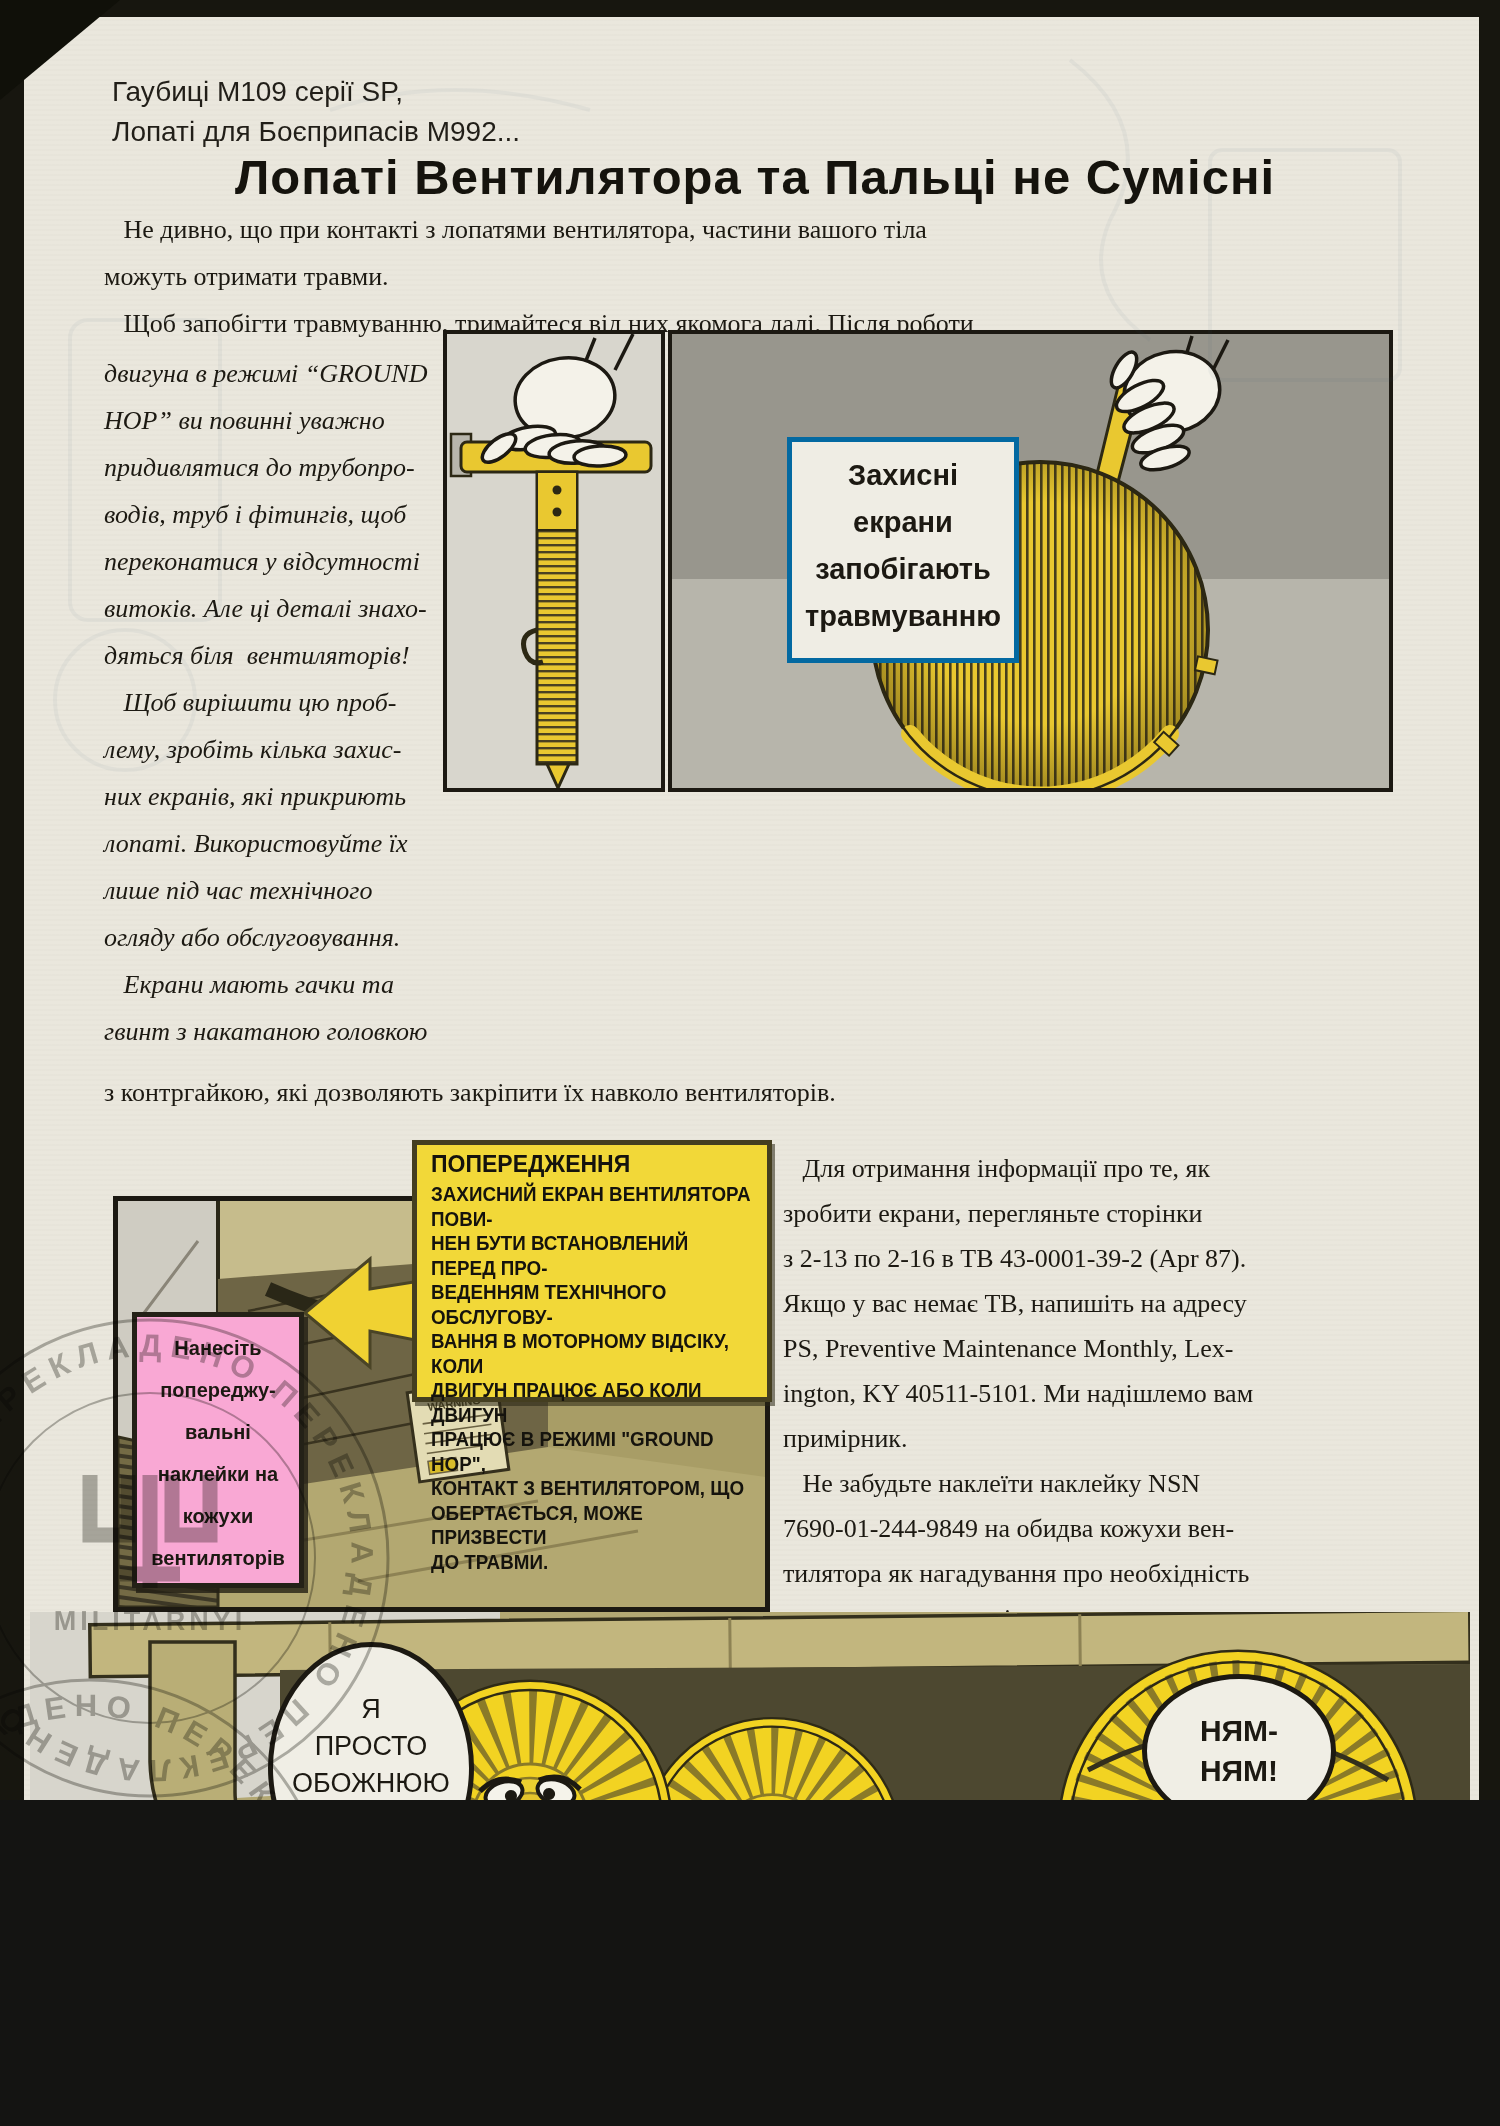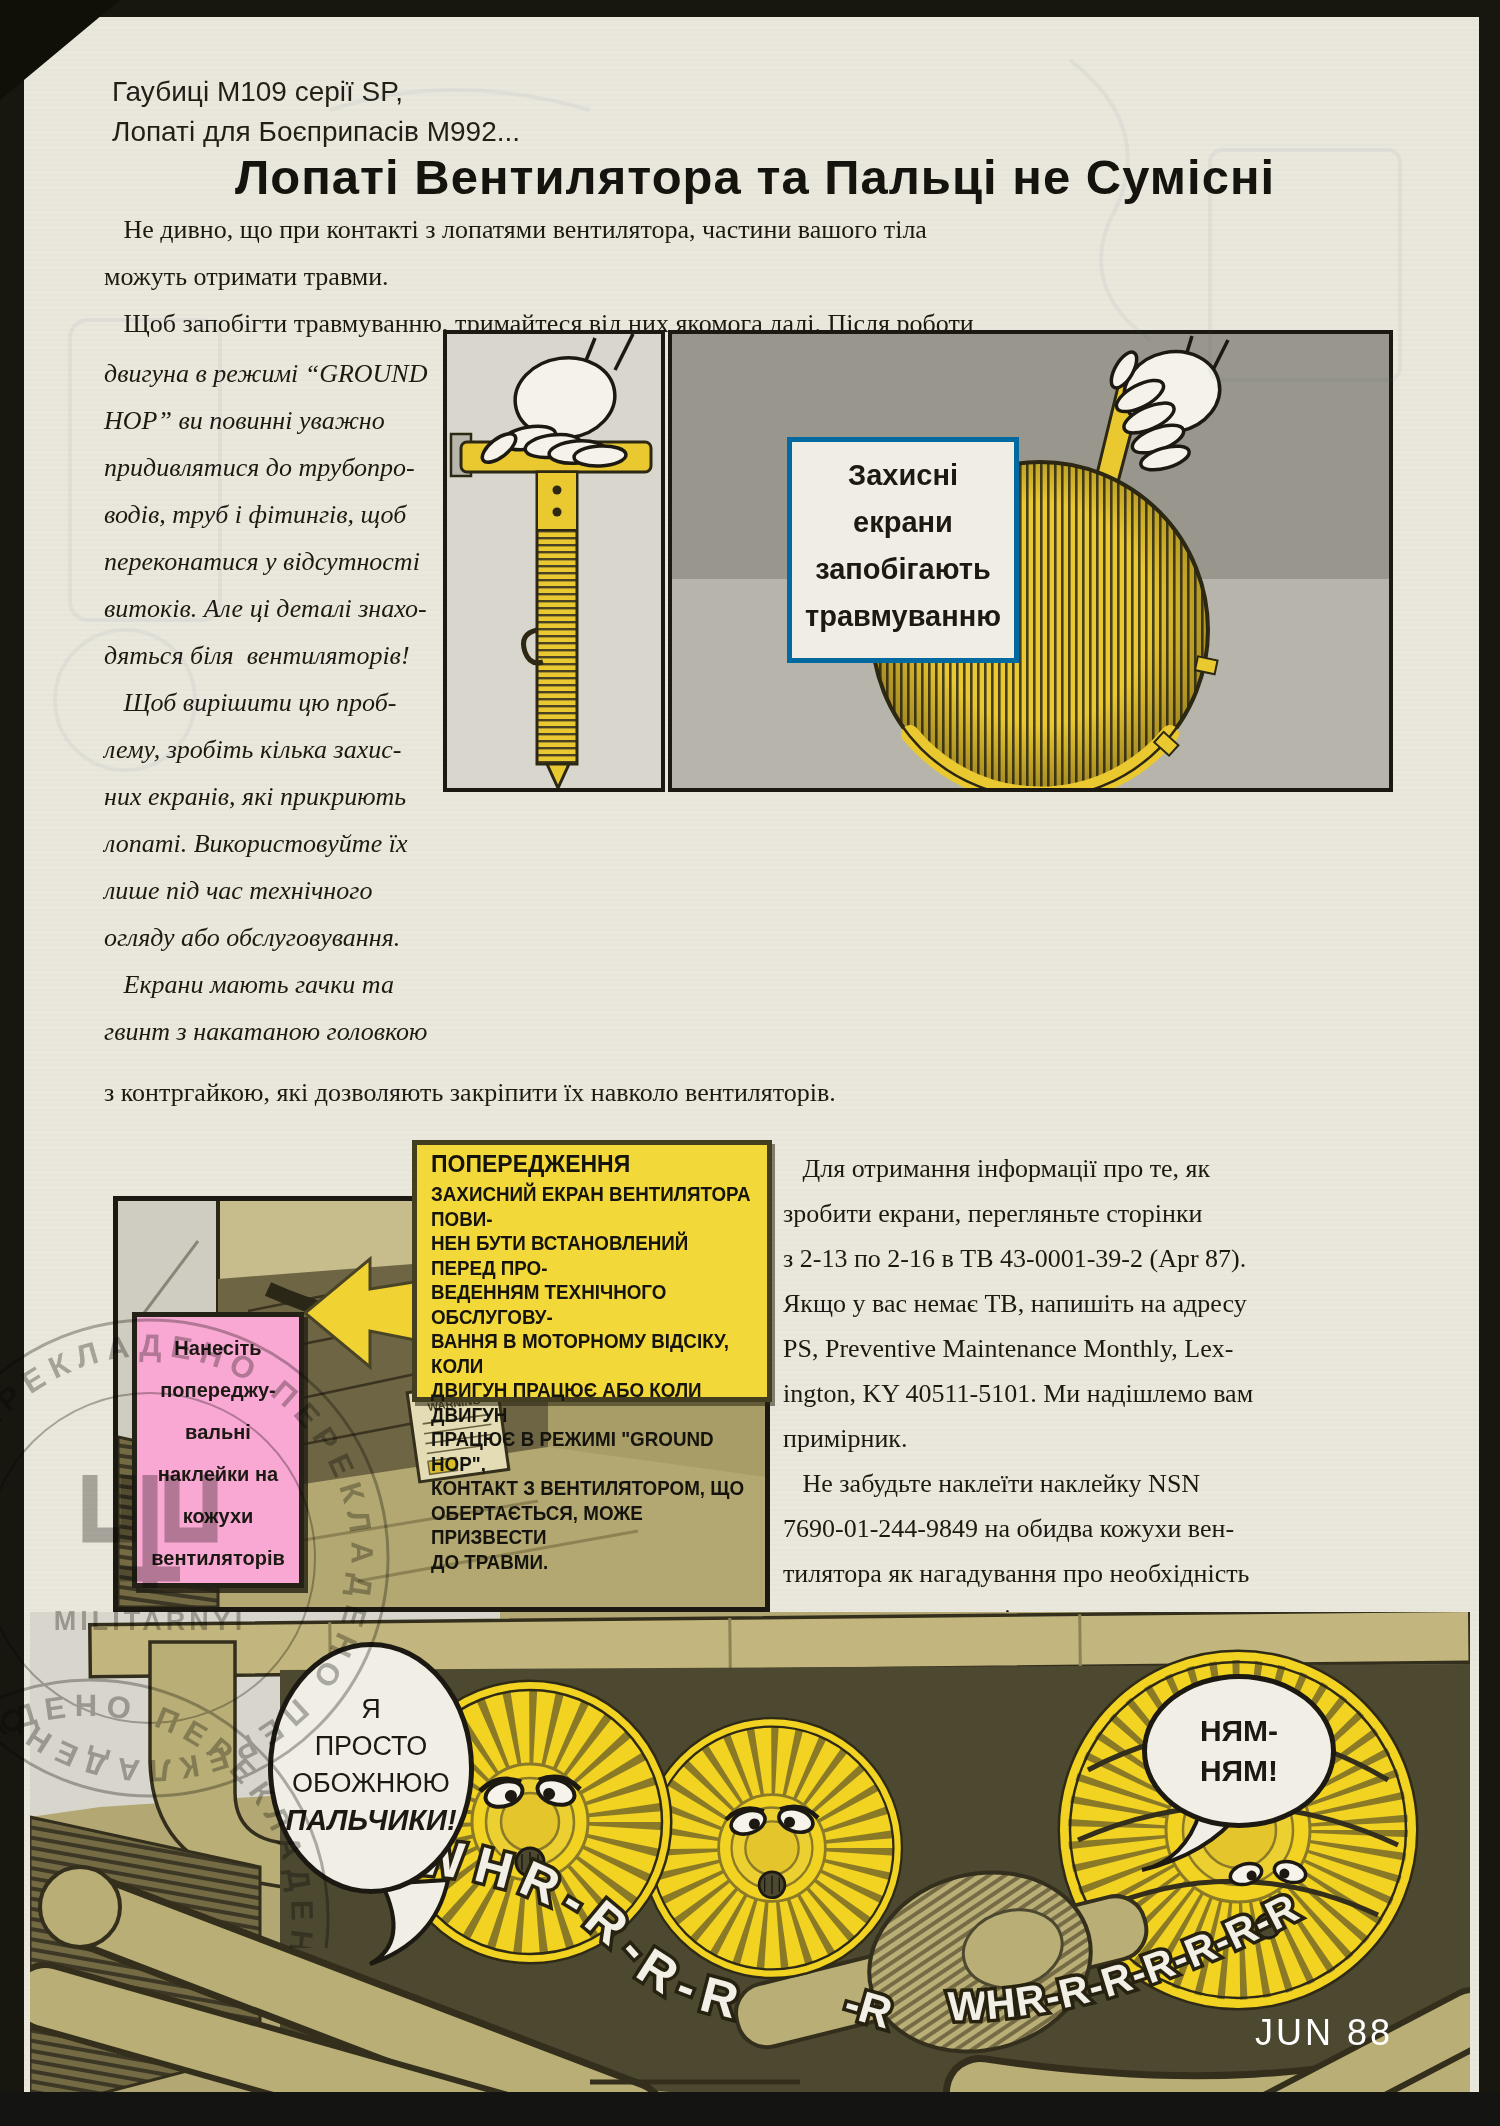--- a/index.html
+++ b/index.html
@@ -1,16 +1,16 @@
 <!DOCTYPE html>
 <html><head>
 <meta charset="utf-8">
 <style>
   html,body{margin:0;padding:0;background:#141412;}
-  .stage{position:relative;width:1500px;height:2092px;overflow:hidden;background:#141412;
+  .stage{position:relative;width:1500px;height:1800px;overflow:hidden;background:#141412;
          font-family:"Liberation Serif", serif;color:#1c1912;}
   .paper{position:absolute;left:0;top:0;width:1500px;height:2126px;background:#eae7dd;
          background-image:repeating-linear-gradient(0deg, rgba(90,85,70,.02) 0 2px, transparent 2px 5px);}
   .abs{position:absolute;}
   .lines{white-space:pre-wrap;}
   
   .edge-left{left:0;top:0;width:24px;height:2126px;background:#17160f;z-index:40;}
   .edge-top{left:0;top:0;width:1500px;height:17px;background:#17160f;z-index:40;}
   .edge-right{right:0;top:0;width:21px;height:2126px;background:#17160f;z-index:40;}
   .corner-tl{left:0;top:0;width:120px;height:100px;background:#101009;z-index:41;

